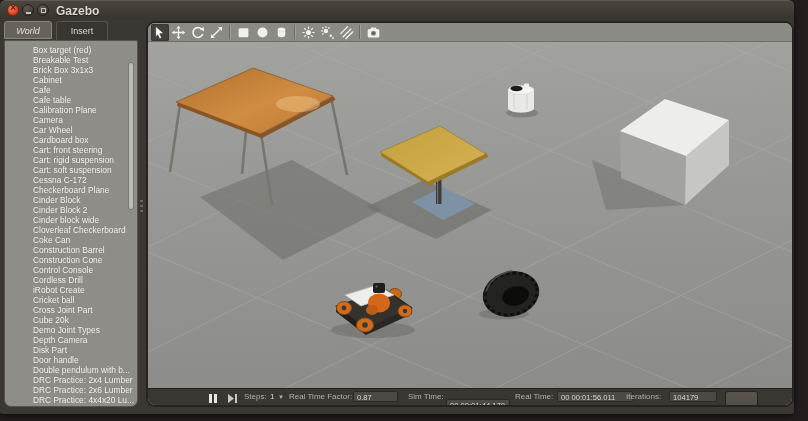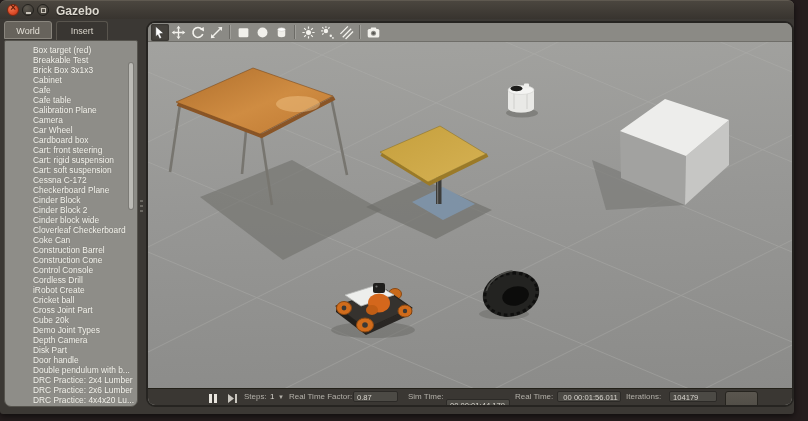--- a/index.html
+++ b/index.html
@@ -15,21 +15,21 @@
   .btn-close::after{content:"×";position:absolute;left:2.2px;top:-2.6px;font-size:10px;color:#5e1d09;font-weight:bold;}
   .btn-min,.btn-max{background:radial-gradient(circle at 35% 30%,#5d584f,#45413b 65%,#2f2c27);border:1px solid #23211d;}
   .btn-min{left:22px;} .btn-max{left:37px;}
   .btn-min::after{content:"";position:absolute;left:2.5px;top:7px;width:5px;height:1.5px;background:#c9c4ba;}
   .btn-max::after{content:"";position:absolute;left:2.5px;top:3px;width:5px;height:5px;border:1.2px solid #c9c4ba;box-sizing:border-box;}
   .title-text{position:absolute;left:56px;top:3px;font-size:12px;font-weight:bold;color:#dcd8cf;
               text-shadow:0 1px 1px rgba(0,0,0,.5);}
   
   .tab{position:absolute;top:21px;height:18px;font-size:9px;text-align:center;line-height:18px;
        border-radius:3px 3px 0 0;box-sizing:border-box;cursor:default;}
-  .tab-world{left:4px;width:48px;background:#67635c;border:1px solid #8a867e;color:#e3dfd6;}
+  .tab-world{left:4px;width:48px;background:#67635c;border:1px solid #8a867e;color:#e3dfd6;font-style:italic;}
   .tab-insert{left:56px;width:52px;height:30px;background:#393632;border:1px solid #59554e;border-bottom:none;color:#d9d5cb;}
   
   .panel{position:absolute;left:4px;top:40px;width:134px;height:367px;background:#8e8d88;
          border:1px solid #55534d;border-radius:2px 2px 7px 7px;box-sizing:border-box;overflow:hidden;}
   .li{height:10px;line-height:10px;font-size:8.4px;color:#f4f3ec;padding-left:28px;white-space:nowrap;
       text-shadow:0 0 1px rgba(90,90,85,.4);}
   .list-wrap{position:absolute;left:0;top:4px;width:100%;}
   .vscroll{position:absolute;right:4px;top:22px;width:4px;height:146px;background:#bcbbb6;border-radius:2px;
            box-shadow:0 0 0 1px #7c7b76;}
   .splitter-dots{position:absolute;left:140px;top:200px;width:3px;height:14px;
@@ -307,20 +307,20 @@
           </svg>
         </div>
         <div class="sb-abs" style="left:96px;">Steps:</div>
         <div class="sb-abs" style="left:122px;color:#d9d6cf;">1</div>
         <div class="sb-abs caret" style="left:130px;">▼</div>
         <div class="sb-abs" style="left:141px;">Real Time Factor:</div>
         <div class="sb-field" style="left:205px;width:45px;">0.87</div>
         <div class="sb-abs" style="left:260px;">Sim Time:</div>
         <div class="sb-field" style="left:298px;width:64px;margin-top:8px;">00 00:01:44.179</div>
         <div class="sb-abs" style="left:367px;">Real Time:</div>
-        <div class="sb-field" style="left:409px;width:64px;text-align:center;">00 00:01:56.011</div>
+        <div class="sb-field" style="left:409px;width:76px;">00 00:01:56.011</div>
         <div class="sb-abs" style="left:478px;">Iterations:</div>
         <div class="sb-field" style="left:521px;width:48px;">104179</div>
         <div class="sb-btn" style="left:577px;">Reset</div>
       </div>
     </div>
   </div>
 </div>
 
 </body></html>

